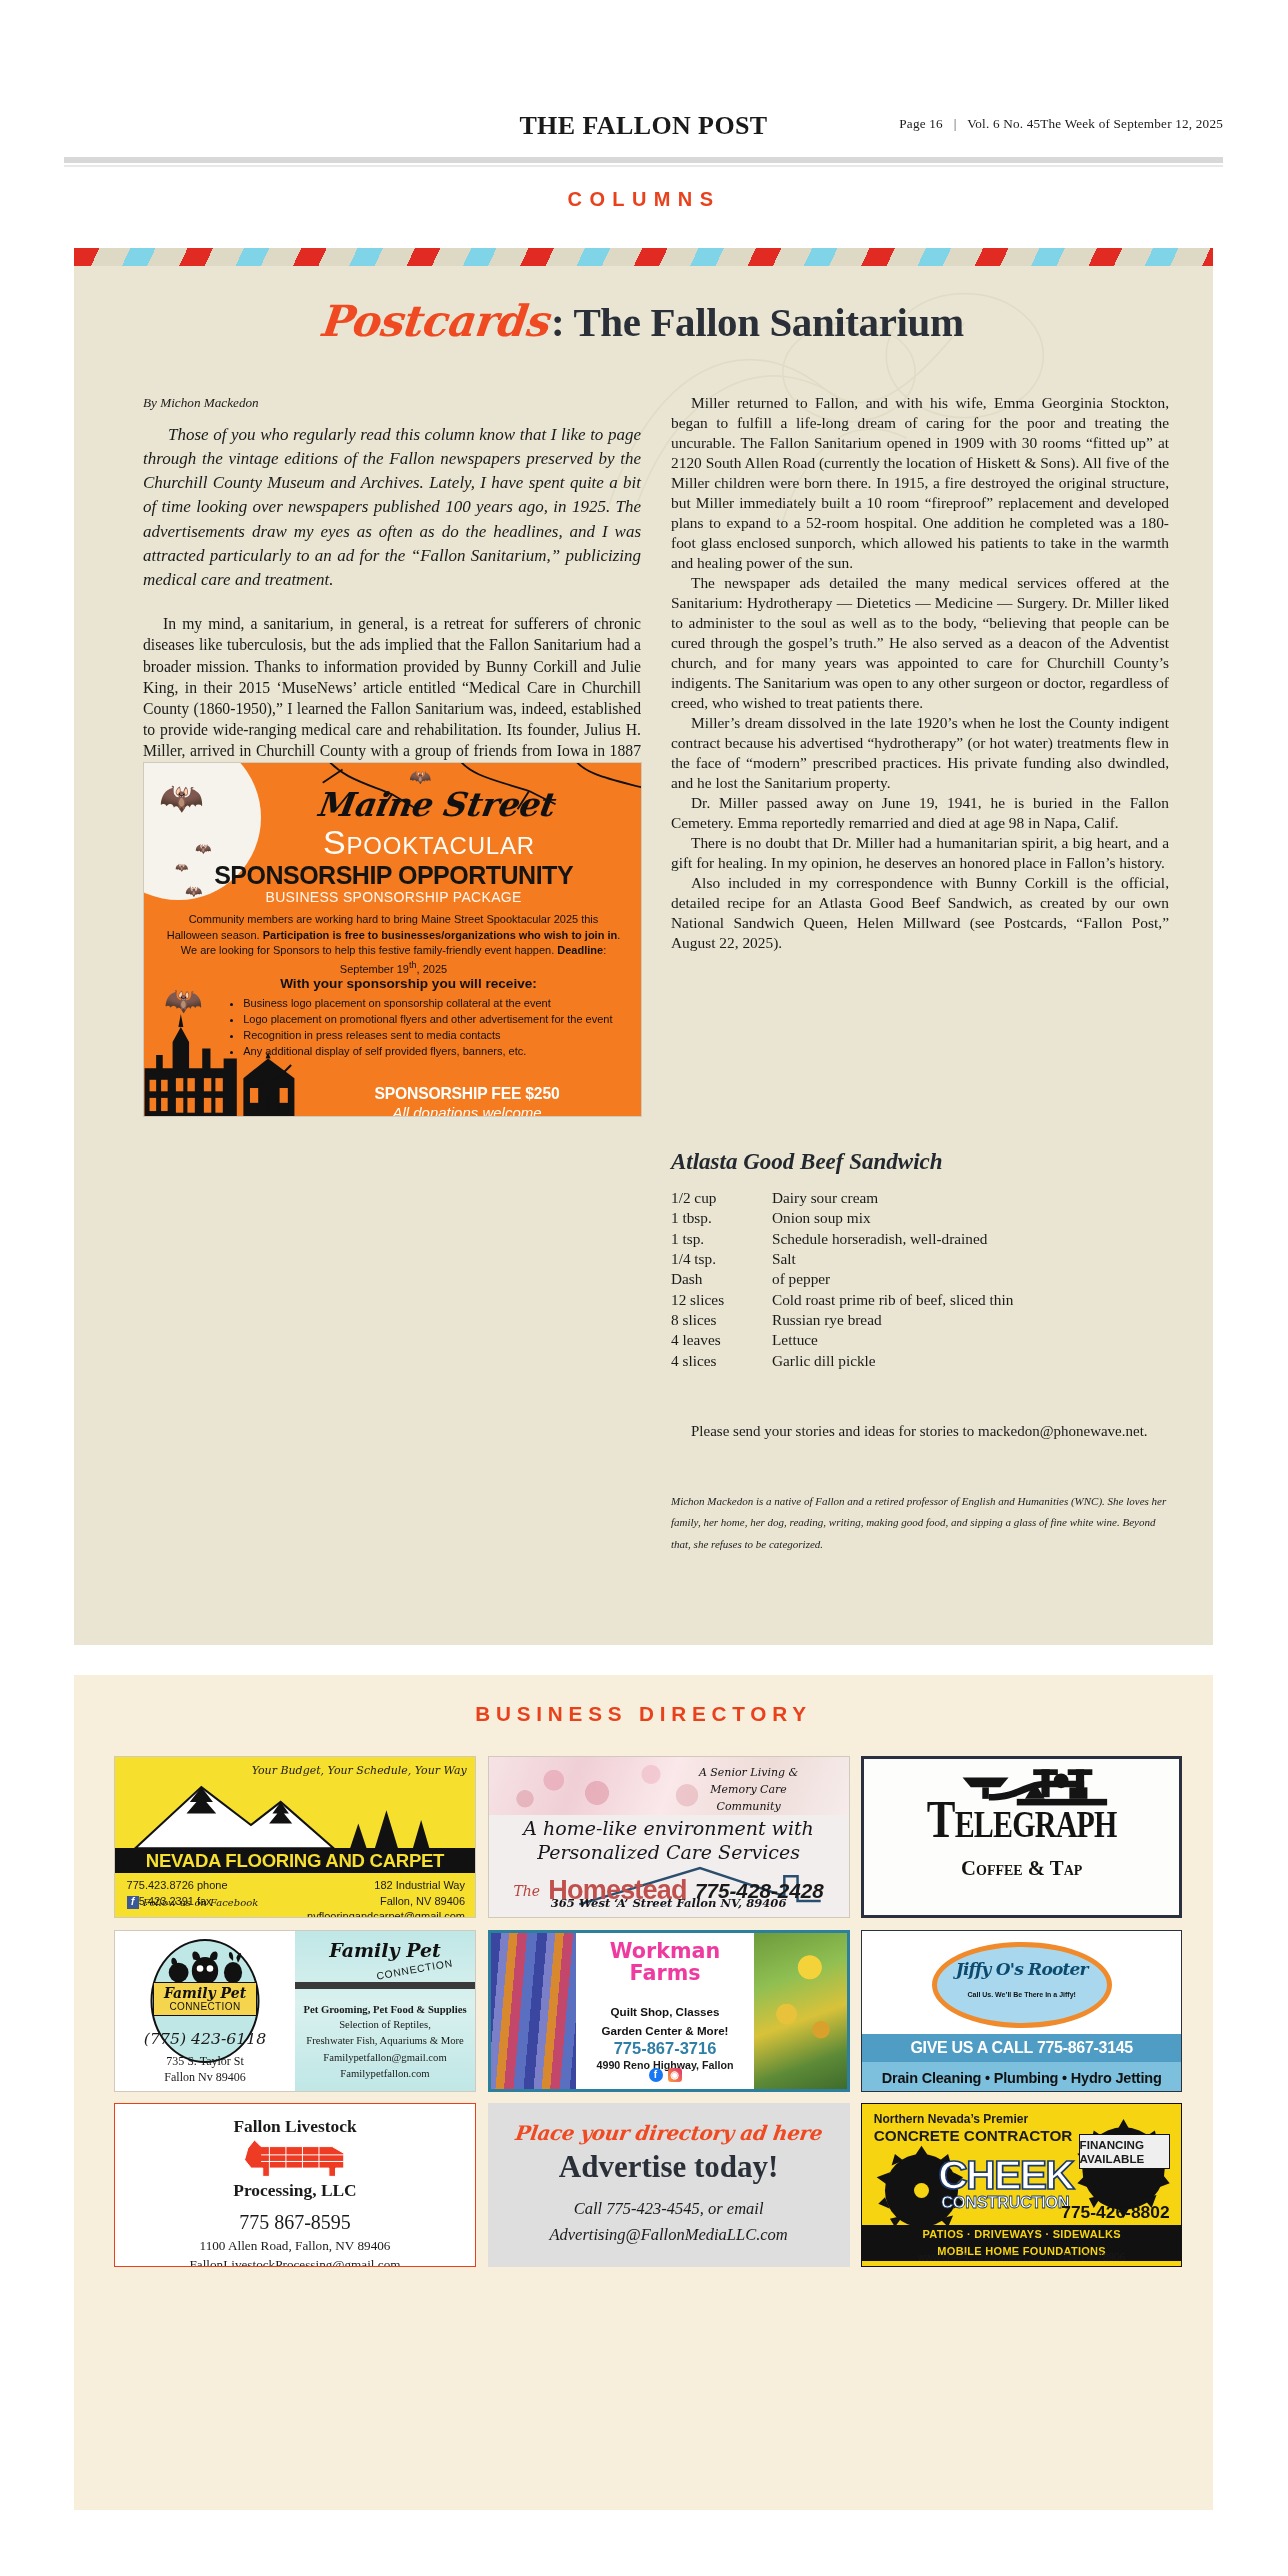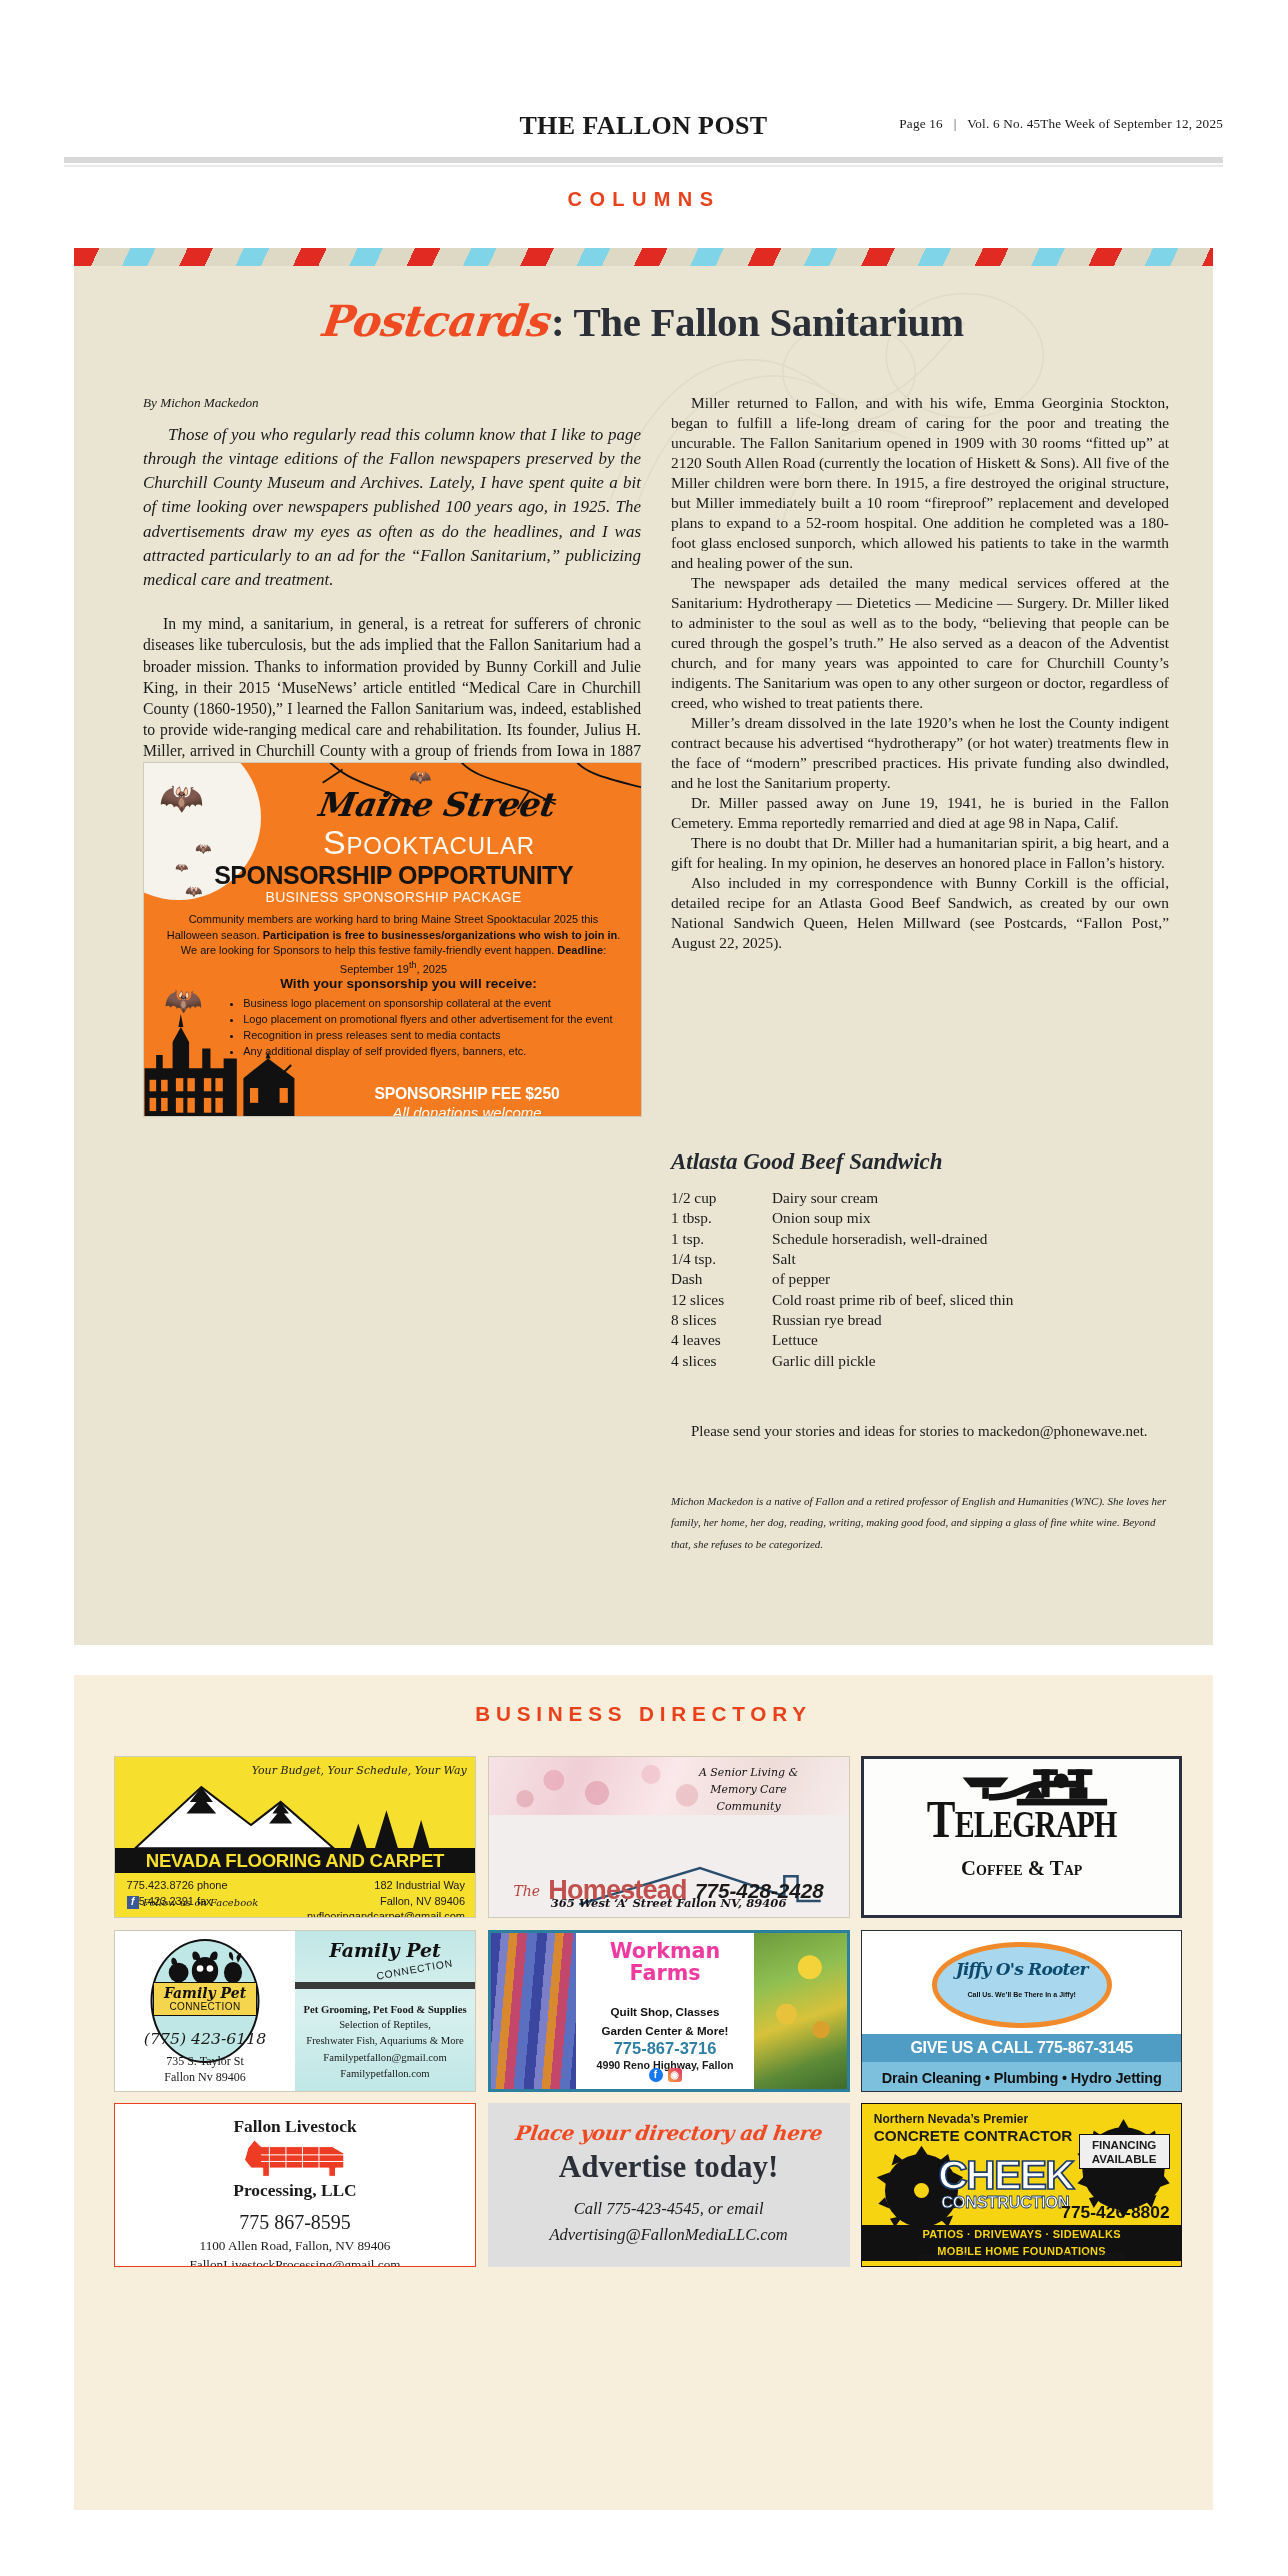--- a/index.html
+++ b/index.html
@@ -362,21 +362,21 @@
   .ck-top2 { position:absolute; left:11.6px; top:23px;
              font-family:"Liberation Sans",sans-serif; font-weight:bold; font-size:15.3px; }
   .ck-blade{ position:absolute; left:13.2px; top:40px; width:93px; height:93px; }
   .ck-name { position:absolute; left:76px; top:48px;
              font-family:"Liberation Sans",sans-serif; font-weight:bold; font-size:41px;
              color:#fff; -webkit-text-stroke:1.7px #1b3a6b; letter-spacing:-1.7px; }
   .ck-sub  { position:absolute; left:79px; top:89px;
              font-family:"Liberation Sans",sans-serif; font-weight:bold; font-size:16.5px;
              color:#fff; -webkit-text-stroke:0.8px #1b3a6b; letter-spacing:-0.4px; }
   .ck-fin  { position:absolute; right:11.6px; top:30px; width:91px; background:#efefef;
-             border:0.8px solid #111; text-align:center; padding:3.3px 0;
+             border:0.8px solid #111; text-align:left; padding:3.3px 0;
              font-family:"Liberation Sans",sans-serif; font-weight:bold; font-size:11.6px;
              line-height:1.15; }
   .ck-saw  { position:absolute; right:8.3px; top:15px; width:99px; height:99px; }
   .ck-phone{ position:absolute; right:11.6px; top:98px;
              font-family:"Liberation Sans",sans-serif; font-weight:bold; font-size:17.4px;
              color:#111; }
   .ck-band { position:absolute; left:0; right:0; top:121px; height:36px; background:#111; }
   .ck-b1   { position:absolute; left:0; right:0; top:124px; text-align:center; color:#f6d411;
              font-family:"Liberation Sans",sans-serif; font-weight:bold; font-size:11px;
              letter-spacing:0.3px; }
@@ -589,20 +589,24 @@
       </div>
     </div>
 
     <div class="ad r1 hs">
       <div class="hs-photo"></div>
       <div class="hs-senior">
         <div>A Senior Living &amp;</div>
         <div>Memory Care</div>
         <div>Community</div>
       </div>
+      <div class="hs-line">
+        <div>A home-like environment with</div>
+        <div>Personalized Care Services</div>
+      </div>
       <svg class="hs-roof" viewBox="0 0 300 52">
         <path d="M4 50 L150 6 L252 40 L252 16 L268 16 L268 46 L296 46" fill="none" stroke="#2a4f6e" stroke-width="3"></path>
       </svg>
       <div class="hs-logo-wrap">
         <span class="hs-the">The</span>
         <span class="hs-name">Homestead</span>
         <span class="hs-phone">775-428-2428</span>
       </div>
       <div class="hs-addr">365 West ‘A’ Street Fallon NV, 89406</div>
     </div>

